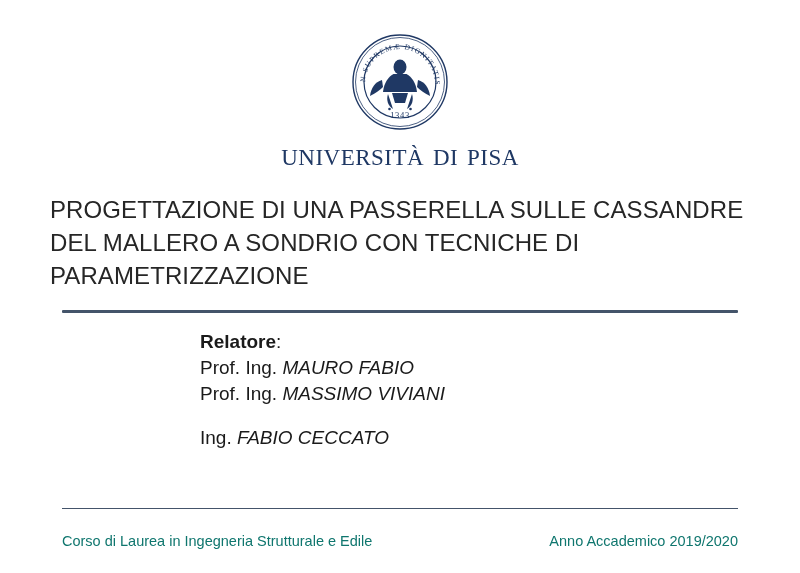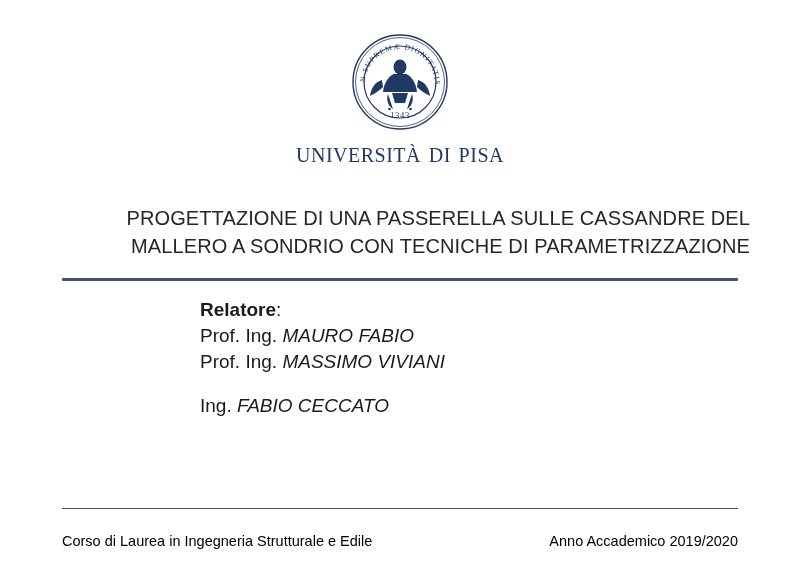--- a/index.html
+++ b/index.html
@@ -34,36 +34,36 @@
     height: 104px;
     position: relative;
   }
   .crest svg { display: block; }
 
   
   .uni-name {
     text-align: center;
     color: #1f3864;
     font-family: "Liberation Serif", serif;
-    font-size: 29px;
+    font-size: 33px;
     letter-spacing: 0.5px;
     margin-top: 2px;
     font-variant: small-caps;
     text-transform: lowercase;
     font-weight: 400;
     white-space: nowrap;
   }
 
   
   .title {
-    text-align: right;
-    font-size: 20px;
+    text-align: left;
+    font-size: 24px;
     line-height: 1.38;
     color: #262626;
-    margin-top: 36px;
+    margin-top: 20px;
     letter-spacing: 0.1px;
     font-weight: 400;
     padding: 0 4px;
   }
 
   
   .rule-top {
     margin: 18px 16px 0 16px;
     height: 3px;
     background: #44546a;
@@ -110,21 +110,21 @@
 
   
   .footer {
     position: absolute;
     left: 62px;
     right: 62px;
     bottom: 24px;
     display: flex;
     justify-content: space-between;
     font-size: 14.5px;
-    color: #000000;
+    color: #0f766e;
   }
 </style>
 </head>
 <body>
 
 <div class="slide">
 
   <div class="crest-wrap">
     <div class="crest">
       <svg width="104" height="104" viewBox="0 0 104 104" xmlns="http://www.w3.org/2000/svg">

